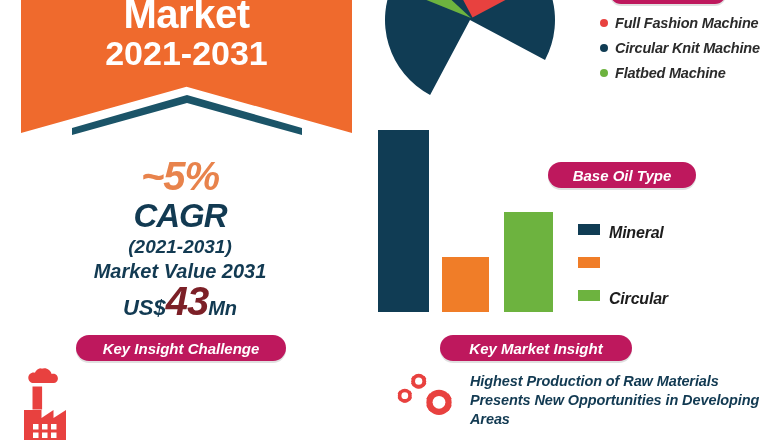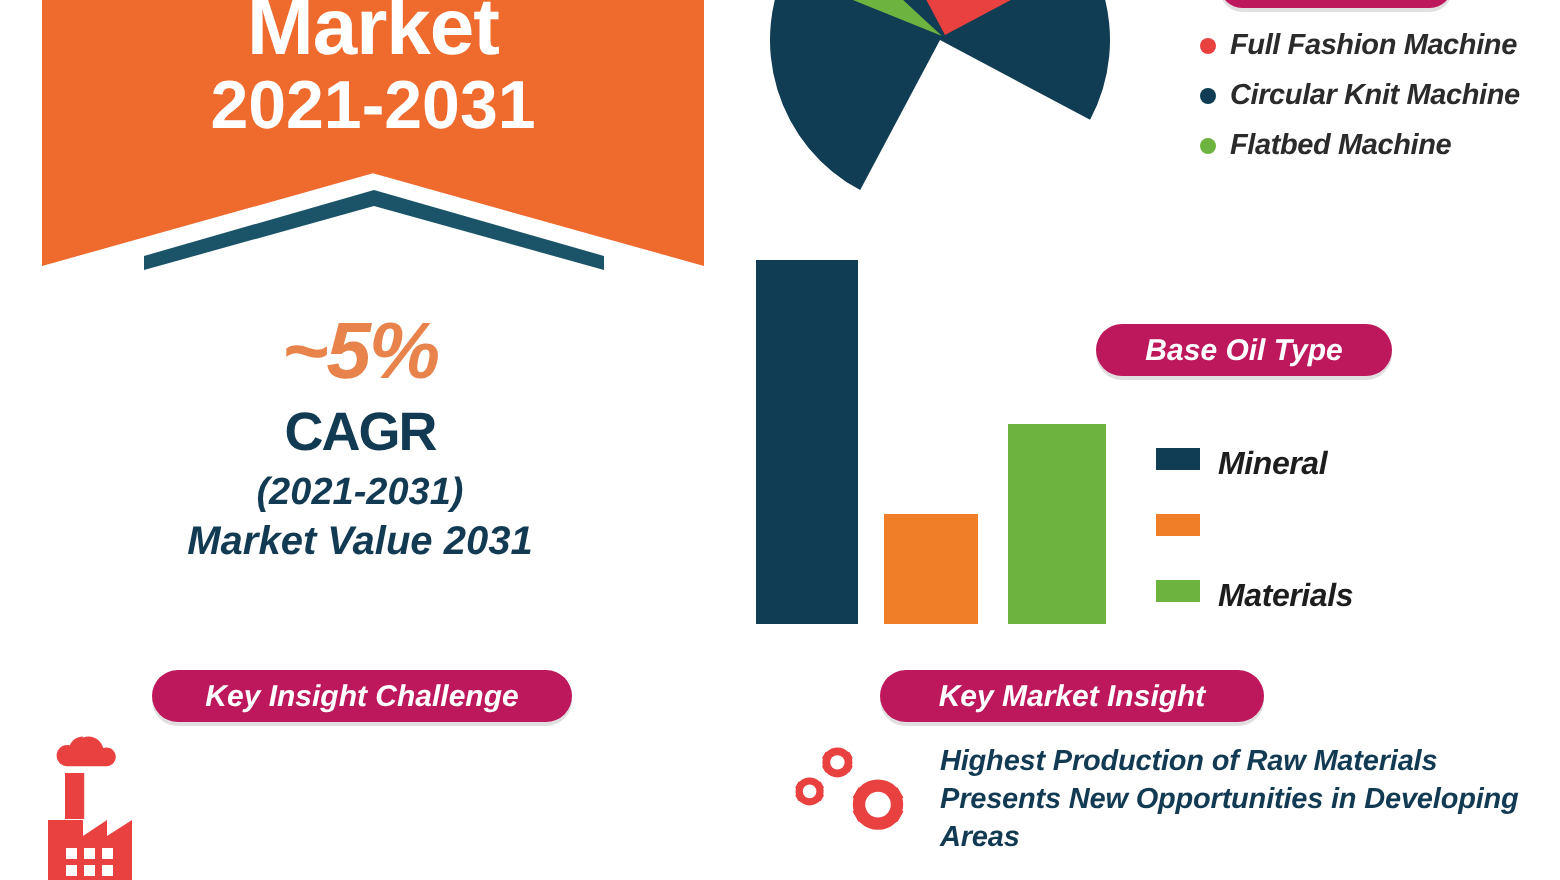--- a/index.html
+++ b/index.html
@@ -37,21 +37,21 @@
   }
 
   
   .cagr-pct{
     position:absolute;left:60px;top:155px;width:240px;text-align:center;
     color:#e8834c;font-size:40px;font-weight:bold;font-style:italic;
     line-height:42px;letter-spacing:-1px;
   }
   .cagr-word{
     position:absolute;left:60px;top:196px;width:240px;text-align:center;
-    color:#123a52;font-size:27px;font-weight:bold;
+    color:#123a52;font-size:33px;font-weight:bold;font-style:italic;
     line-height:40px;letter-spacing:-1px;
   }
   .cagr-range{
     position:absolute;left:60px;top:236px;width:240px;text-align:center;
     color:#123a52;font-size:19px;font-weight:bold;font-style:italic;
     line-height:22px;
   }
   .mv-label{
     position:absolute;left:55px;top:259px;width:250px;text-align:center;
     color:#123a52;font-size:20px;font-weight:bold;font-style:italic;
@@ -130,20 +130,23 @@
     <polygon points="0,33 0,40 115,8 230,40 230,33 115,0" fill="#1b5468"></polygon>
   </svg>
 
   <div class="banner-title">Market</div>
   <div class="banner-years">2021-2031</div>
 
   <div class="cagr-pct">~5%</div>
   <div class="cagr-word">CAGR</div>
   <div class="cagr-range">(2021-2031)</div>
   <div class="mv-label">Market Value 2031</div>
+  <div class="mv-row">
+    <span class="mv-cur">US$</span><span class="mv-num">43</span><span class="mv-unit">Mn</span>
+  </div>
 
   <div class="badge" id="badge-top"></div>
 
   <div class="pie-wrap">
     <svg viewBox="0 0 176 176" width="176" height="176">
 
       <path d="M88 88 L88 3 A85 85 0 1 0 173 88 Z" fill="#103c54" transform="rotate(118 88 88)"></path>
 
       <path d="M90.5 85.5 L90.5 0.5 A87.5 87.5 0 0 1 176 85.5 Z" fill="#e8413f" transform="rotate(-28 90.5 85.5)"></path>
 
@@ -177,21 +180,21 @@
   <div class="bar-legend">
     <div class="lgrow">
       <span class="sw" style="background:#103c54"></span>
       <span class="ltxt">Mineral</span>
     </div>
     <div class="lgrow">
       <span class="sw" style="background:#f07d28"></span>
     </div>
     <div class="lgrow">
       <span class="sw" style="background:#6db33f"></span>
-      <span class="ltxt">Materials</span>
+      <span class="ltxt">Circular</span>
     </div>
   </div>
 
   <div class="badge" id="badge-challenge">Key Insight Challenge</div>
 
   <svg class="icon-abs" id="icon-factory" viewBox="0 0 58 74">
     <g fill="#e8413f">
       <path d="M21.5 2.2c-3.0 0-5.6 1.9-6.6 4.5-0.4-0.1-0.8-0.2-1.3-0.2-2.9 0-5.3 2.4-5.3 5.3 0 2.9 2.4 5.3 5.3 5.3h19.6c2.6 0 4.7-2.1 4.7-4.7 0-2.6-2.1-4.7-4.7-4.7-0.6 0-1.1 0.1-1.6 0.3-0.8-3.3-3.8-5.8-7.3-5.8 -0.9 0-1.9 0.2-2.8 0.5 -0.1 0-0.1 0-0.2 0z"></path>
       <path d="M12.5 20.5h9.6v23.0h-9.6z"></path>
       <path d="M4.0 44.0h17.5v8.0l12.0-8.0v8.0l12.5-8.0v30.0h-42.0z"></path>

